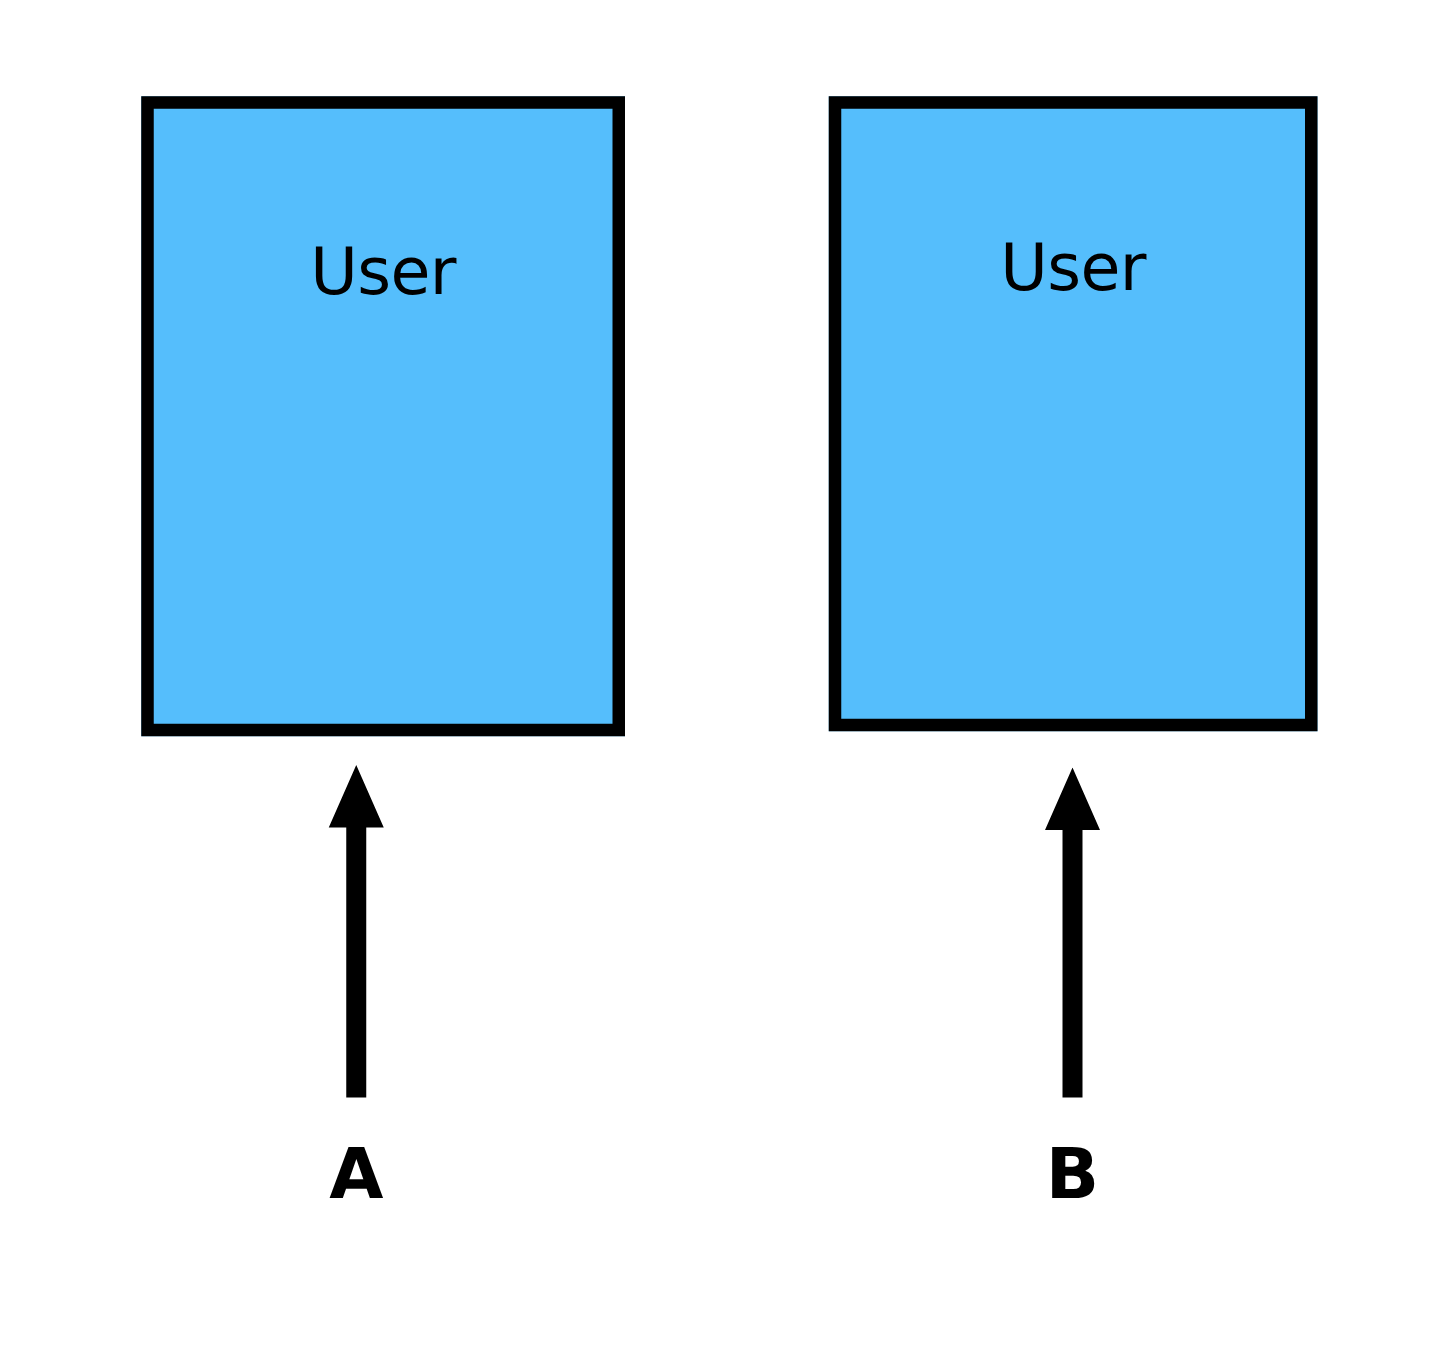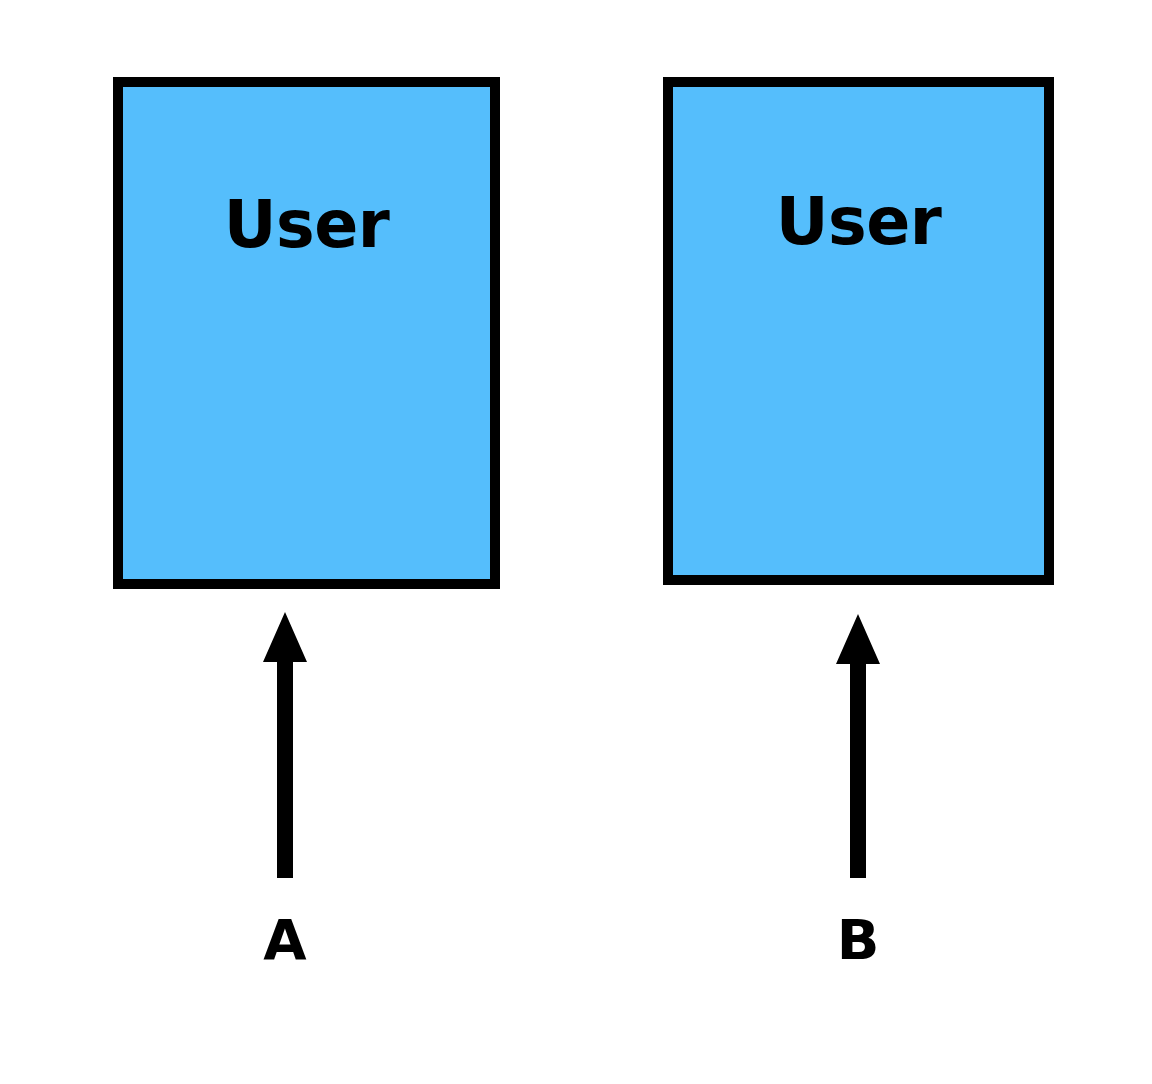--- a/index.html
+++ b/index.html
@@ -23,22 +23,22 @@
     position: absolute;
     box-sizing: border-box;
     background: #55befc;
     border: 10px solid #000000;
     display: flex;
     align-items: flex-start;
     justify-content: center;
   }
   .node-label {
     font-family: "DejaVu Sans", sans-serif;
-    font-weight: bold;
-    font-size: 65px;
+    font-weight: normal;
+    font-size: 52px;
     line-height: 1;
     color: #000000;
     letter-spacing: -0.5px;
     user-select: none;
     white-space: nowrap;
   }
   #box-a { left: 113px; top: 77px; width: 387px; height: 512px; }
   #box-a .node-label { padding-top: 105px; }
   #box-b { left: 663px; top: 77px; width: 391px; height: 508px; }
   #box-b .node-label { padding-top: 102px; }

